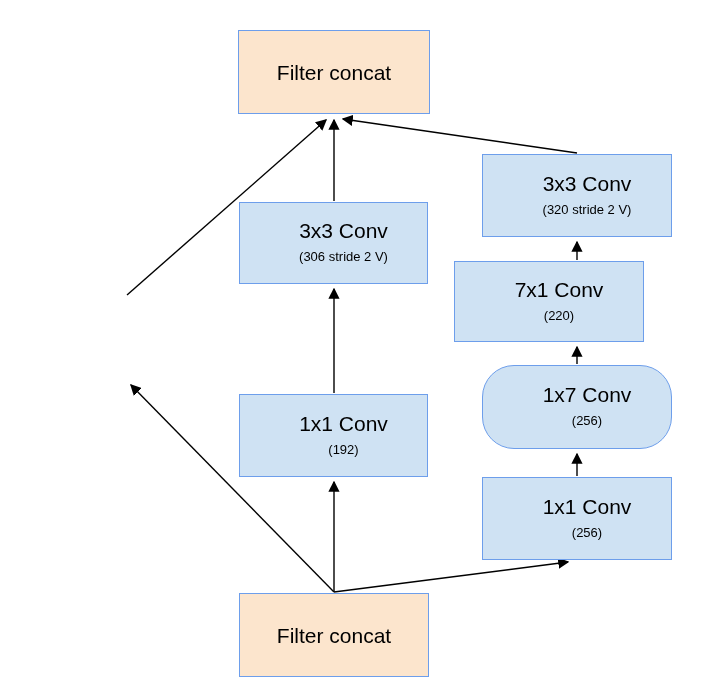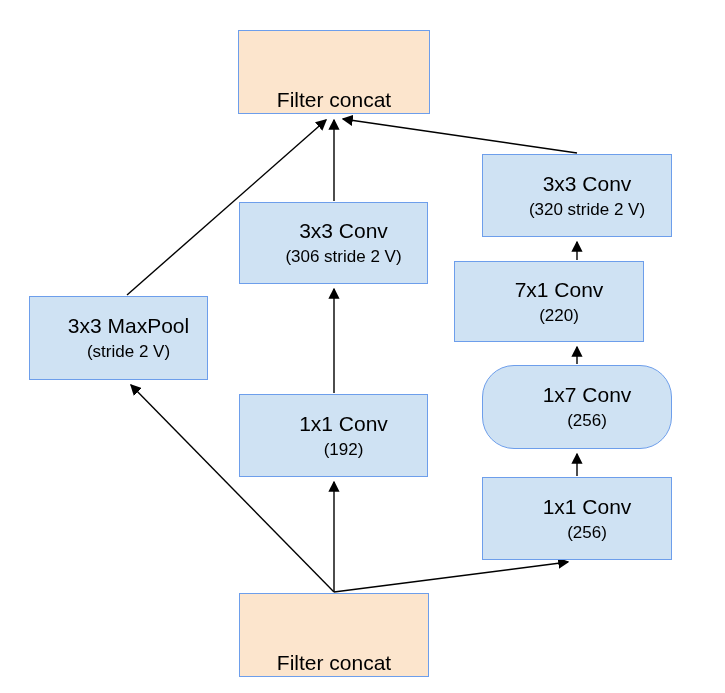--- a/index.html
+++ b/index.html
@@ -35,24 +35,24 @@
     position: absolute;
     display: flex;
     flex-direction: column;
     align-items: center;
     justify-content: center;
     border: 1.5px solid var(--node-border);
     text-align: center;
     color: var(--text);
   }
   .node.blue  { background: var(--node-fill-blue); padding-left: 20px; }
-  .node.peach { background: var(--node-fill-peach); justify-content: flex-end; }
+  .node.peach { background: var(--node-fill-peach); }
 
   .node-title { font-size: 21px; line-height: 27px; }
-  .node-sub   { font-size: 17px; line-height: 25px; }
+  .node-sub   { font-size: 13px; line-height: 25px; }
 
   
   #n-filter-concat-top    { left: 238px; top: 30px;  width: 192px; height: 84px; }
   #n-conv3x3-192          { left: 239px; top: 202px; width: 189px; height: 82px; }
   #n-conv1x1-192          { left: 239px; top: 394px; width: 189px; height: 83px; }
   #n-maxpool              { left: 29px;  top: 296px; width: 179px; height: 84px; }
   #n-conv3x3-320          { left: 482px; top: 154px; width: 190px; height: 83px; }
   #n-conv7x1-320          { left: 454px; top: 261px; width: 190px; height: 81px; }
   #n-conv1x7-256          { left: 482px; top: 365px; width: 190px; height: 84px; border-radius: 32px; }
   #n-conv1x1-256          { left: 482px; top: 477px; width: 190px; height: 83px; }
@@ -88,24 +88,20 @@
   <div class="node blue" id="n-conv3x3-192">
     <div class="node-title">3x3 Conv</div>
     <div class="node-sub">(306 stride 2 V)</div>
   </div>
 
   <div class="node blue" id="n-conv1x1-192">
     <div class="node-title">1x1 Conv</div>
     <div class="node-sub">(192)</div>
   </div>
 
-  <div class="node blue" id="n-maxpool">
-    <div class="node-title">3x3 MaxPool</div>
-    <div class="node-sub">(stride 2 V)</div>
-  </div>
 
   <div class="node blue" id="n-conv3x3-320">
     <div class="node-title">3x3 Conv</div>
     <div class="node-sub">(320 stride 2 V)</div>
   </div>
 
   <div class="node blue" id="n-conv7x1-320">
     <div class="node-title">7x1 Conv</div>
     <div class="node-sub">(220)</div>
   </div>

